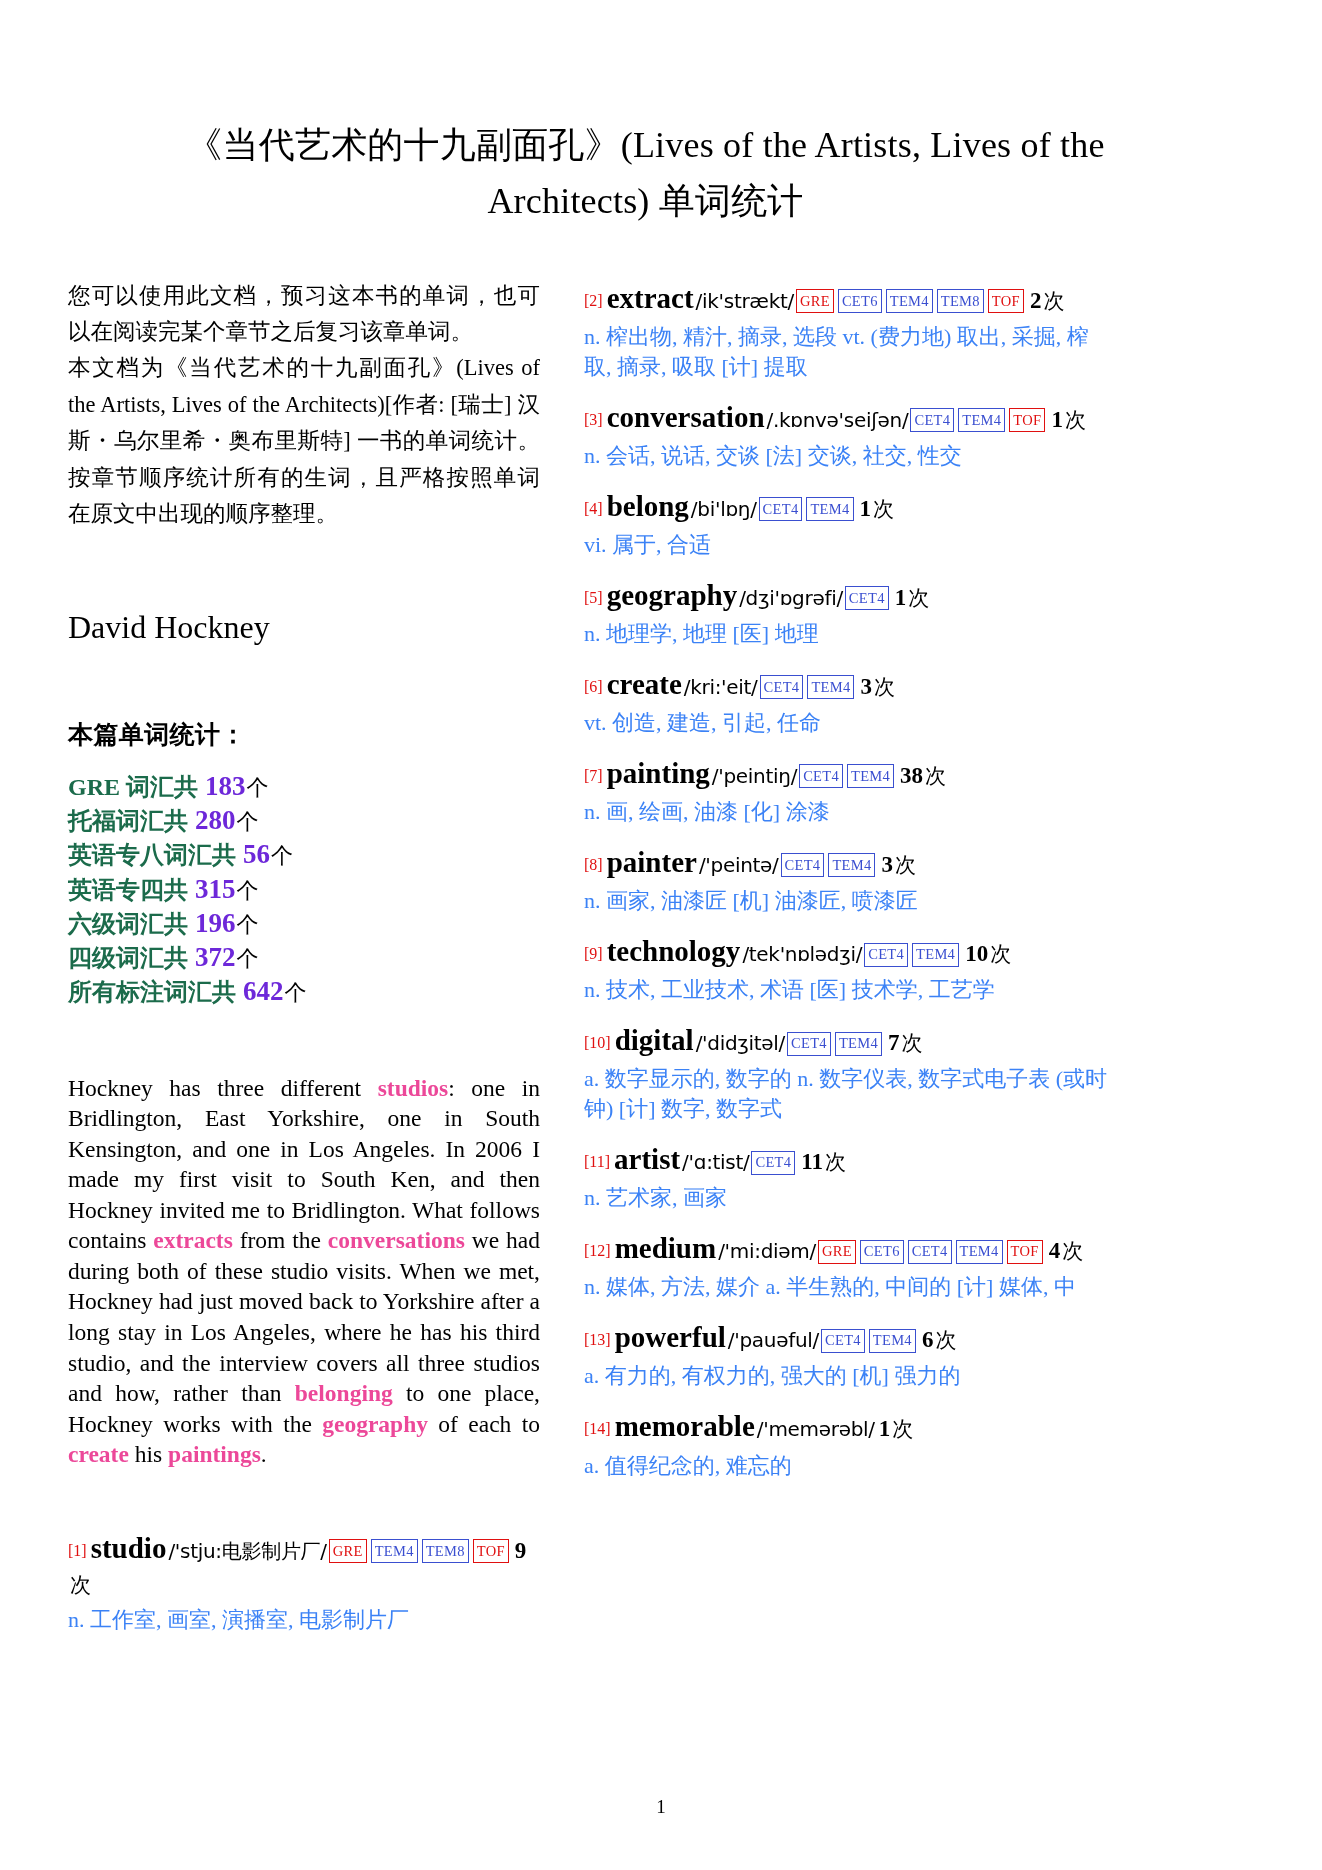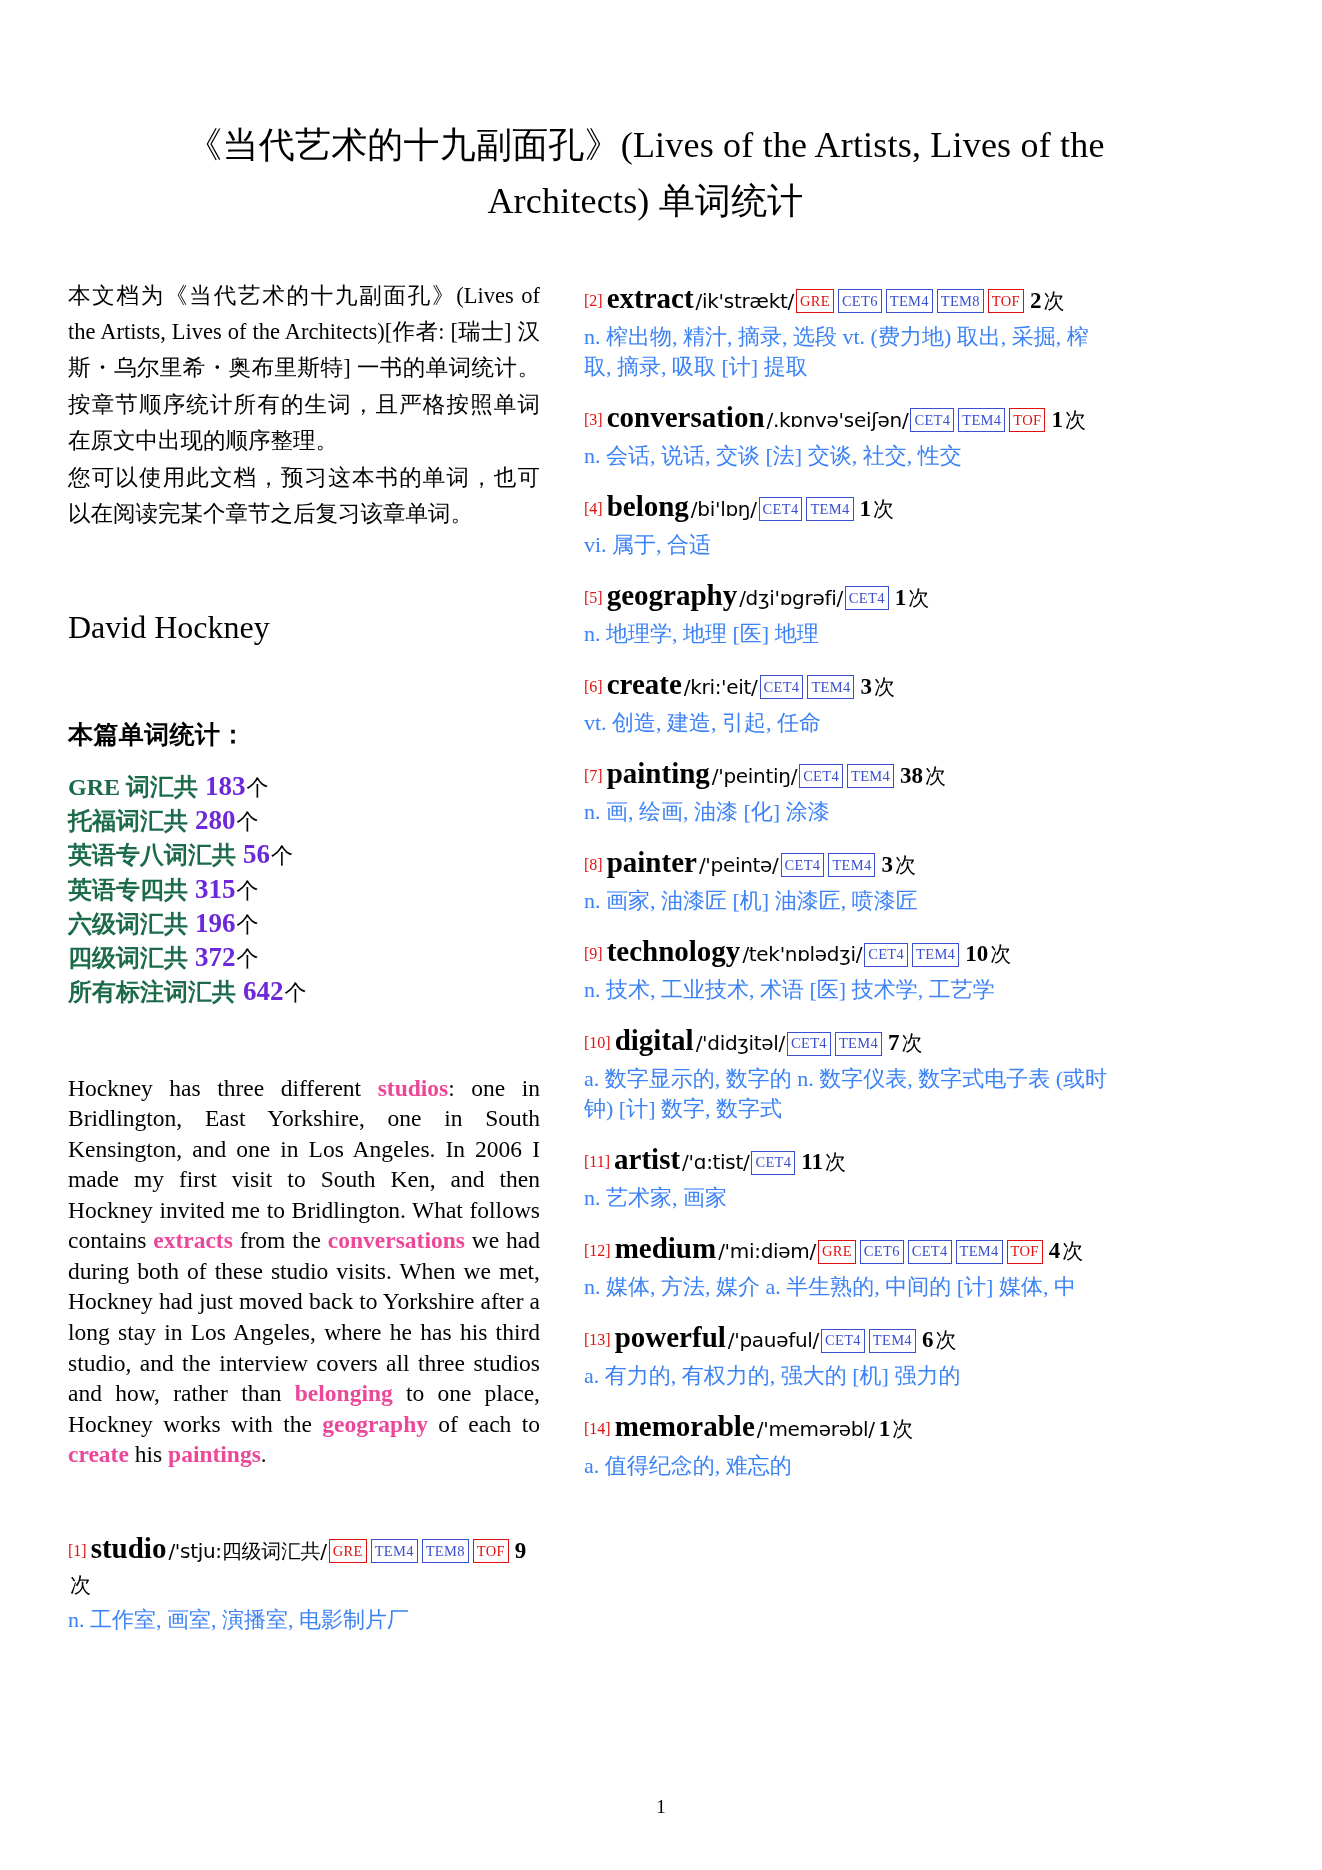--- a/index.html
+++ b/index.html
@@ -190,43 +190,43 @@
 <body>
 
 <div class="page">
 
   <h1 class="doc-title">《当代艺术的十九副面孔》(Lives of the Artists, Lives of the Architects) 单词统计</h1>
 
   <div class="columns">
 
     <div class="col">
 
+      <p class="intro intro-p2">您可以使用此文档，预习这本书的单词，也可以在阅读完某个章节之后复习该章单词。</p>
       <p class="intro">本文档为《当代艺术的十九副面孔》(Lives of the Artists, Lives of the Architects)[作者: [瑞士] 汉斯・乌尔里希・奥布里斯特] 一书的单词统计。按章节顺序统计所有的生词，且严格按照单词在原文中出现的顺序整理。</p>
-      <p class="intro intro-p2">您可以使用此文档，预习这本书的单词，也可以在阅读完某个章节之后复习该章单词。</p>
 
       <div class="chapter-title">David Hockney</div>
 
       <div class="stats">
         <div class="stats-heading">本篇单词统计：</div>
         <div id="stats-lines">
             <div class="stat-line"><span>GRE 词汇共 </span><span class="stat-num">183</span><span class="stat-unit">个</span></div>
             <div class="stat-line"><span>托福词汇共 </span><span class="stat-num">280</span><span class="stat-unit">个</span></div>
             <div class="stat-line"><span>英语专八词汇共 </span><span class="stat-num">56</span><span class="stat-unit">个</span></div>
             <div class="stat-line"><span>英语专四共 </span><span class="stat-num">315</span><span class="stat-unit">个</span></div>
             <div class="stat-line"><span>六级词汇共 </span><span class="stat-num">196</span><span class="stat-unit">个</span></div>
             <div class="stat-line"><span>四级词汇共 </span><span class="stat-num">372</span><span class="stat-unit">个</span></div>
             <div class="stat-line"><span>所有标注词汇共 </span><span class="stat-num">642</span><span class="stat-unit">个</span></div>
           </div>
       </div>
 
       <p class="narrative" id="narrative"><span>Hockney has three different </span><span class="hl">studios</span><span>: one in Bridlington, East Yorkshire, one in South Kensington, and one in Los Angeles. In 2006 I made my first visit to South Ken, and then Hockney invited me to Bridlington. What follows contains </span><span class="hl">extracts</span><span> from the </span><span class="hl">conversations</span><span> we had during both of these studio visits. When we met, Hockney had just moved back to Yorkshire after a long stay in Los Angeles, where he has his third studio, and the interview covers all three studios and how, rather than </span><span class="hl">belonging</span><span> to one place, Hockney works with the </span><span class="hl">geography</span><span> of each to </span><span class="hl">create</span><span> his </span><span class="hl">paintings</span><span>.</span></p>
 
       <div class="left-entry" id="entries-left">
           <div class="entry">
-            <div class="entry-head"><span class="idx">[1]</span><span class="word">studio</span><span class="phon">/'stju:四级词汇共/</span><span class="tag red">GRE</span><span class="tag">TEM4</span><span class="tag">TEM8</span><span class="tag red">TOF</span><span class="count">9</span><span class="count-unit">次</span></div>
+            <div class="entry-head"><span class="idx">[1]</span><span class="word">studio</span><span class="phon">/'stju:电影制片厂/</span><span class="tag red">GRE</span><span class="tag">TEM4</span><span class="tag">TEM8</span><span class="tag red">TOF</span><span class="count">9</span><span class="count-unit">次</span></div>
             <div class="defn">n. 工作室, 画室, 演播室, 电影制片厂</div>
           </div>
         </div>
 
     </div>
 
     <div class="col-right" id="entries-right">
         <div class="entry">
           <div class="entry-head"><span class="idx">[2]</span><span class="word">extract</span><span class="phon">/ik'strækt/</span><span class="tag red">GRE</span><span class="tag">CET6</span><span class="tag">TEM4</span><span class="tag">TEM8</span><span class="tag red">TOF</span><span class="count">2</span><span class="count-unit">次</span></div>
           <div class="defn">n. 榨出物, 精汁, 摘录, 选段 vt. (费力地) 取出, 采掘, 榨取, 摘录, 吸取 [计] 提取</div>

